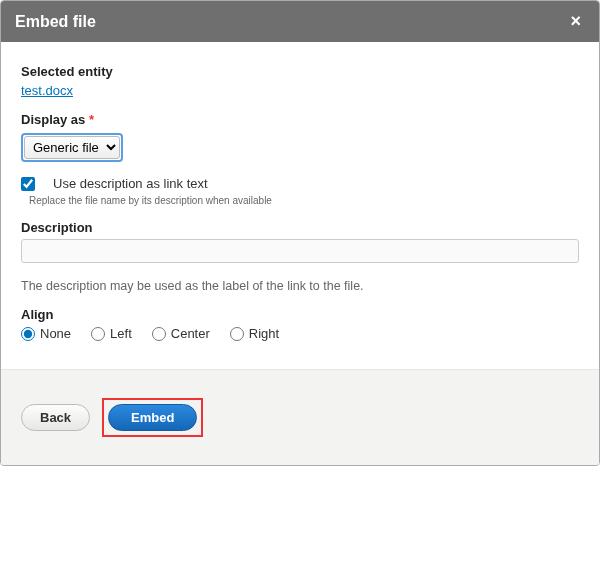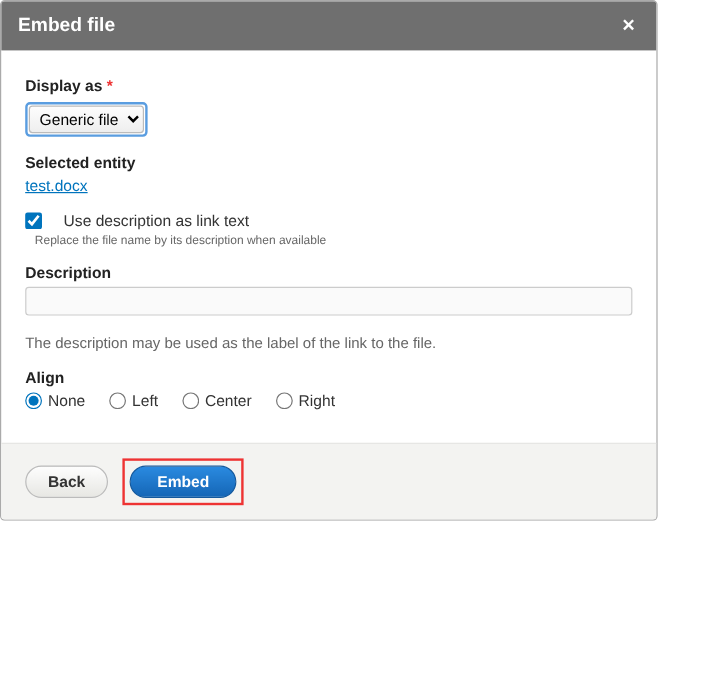--- a/index.html
+++ b/index.html
@@ -3,21 +3,21 @@
   <meta charset="utf-8">
   <style>
     * { box-sizing: border-box; margin: 0; padding: 0; }
     body {
       font-family: "Helvetica Neue", Helvetica, Arial, sans-serif;
       font-size: 13px;
       color: #333;
       background: #fff;
     }
     .modal {
-      width: 548px;
+      width: 600px;
       border: 1px solid #aaa;
       border-radius: 4px;
       overflow: hidden;
       background: #fff;
     }
     .modal-header {
       background: #6f6f6f;
       color: #fff;
       padding: 10px 14px;
       display: flex;
@@ -122,21 +122,21 @@
       border-radius: 3px;
       padding: 4px 6px;
       font-size: 13px;
       height: 56px;
       resize: both;
       background: #fafafa;
     }
     .modal-footer {
       background: #f3f3f1;
       border-top: 1px solid #e6e6e4;
-      padding: 12px 20px;
+      padding: 28px 20px;
       display: flex;
       gap: 12px;
       align-items: center;
     }
     .btn-back {
       background: linear-gradient(#fdfdfd, #e7e7e3);
       border: 1px solid #bbb;
       border-radius: 14px;
       padding: 5px 18px;
       font-size: 13px;
@@ -164,39 +164,39 @@
 <body>
 
 <div class="modal">
 
   <div class="modal-header">
     <h2>Embed file</h2>
     <button class="close-btn">×</button>
   </div>
 
   <div class="modal-body">
+
+    <div class="section">
+      <span class="label">Selected entity</span>
+      <a href="#" class="entity-link">test.docx</a>
+    </div>
 
     <div class="section">
       <span class="label">
         <span>Display as</span>
         <span class="required">*</span>
       </span>
       <span class="select-wrap">
         <select>
           <option selected="">Generic file</option>
         </select>
       </span>
     </div>
 
     <div class="section">
-      <span class="label">Selected entity</span>
-      <a href="#" class="entity-link">test.docx</a>
-    </div>
-
-    <div class="section">
       <div class="checkbox-row">
         <input type="checkbox" checked="" style="">
         <span>Use description as link text</span>
       </div>
       <div class="help-text">Replace the file name by its description when available</div>
     </div>
 
     <div class="section">
       <span class="label">Description</span>
       <input class="text-input" type="text" value="" style="">

